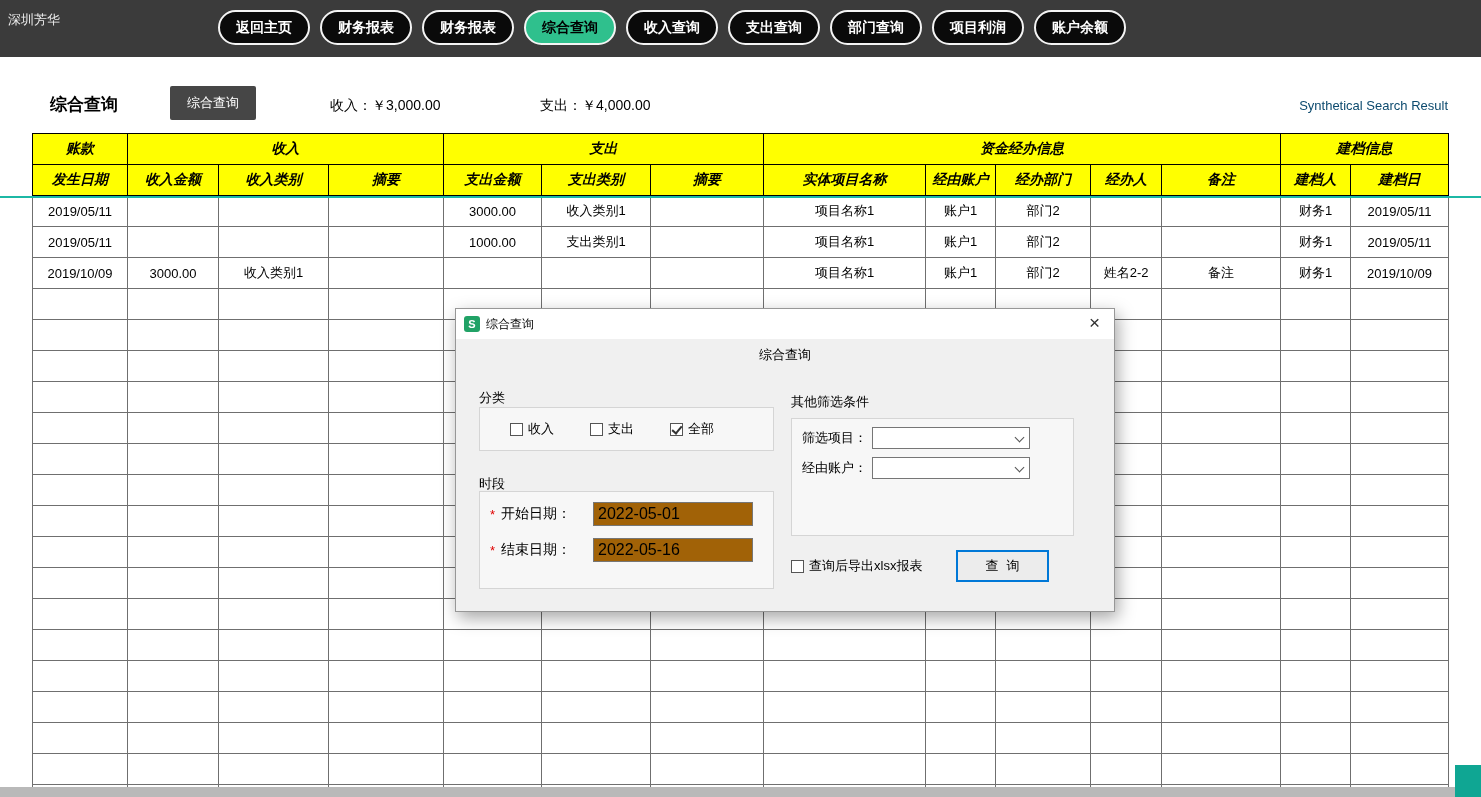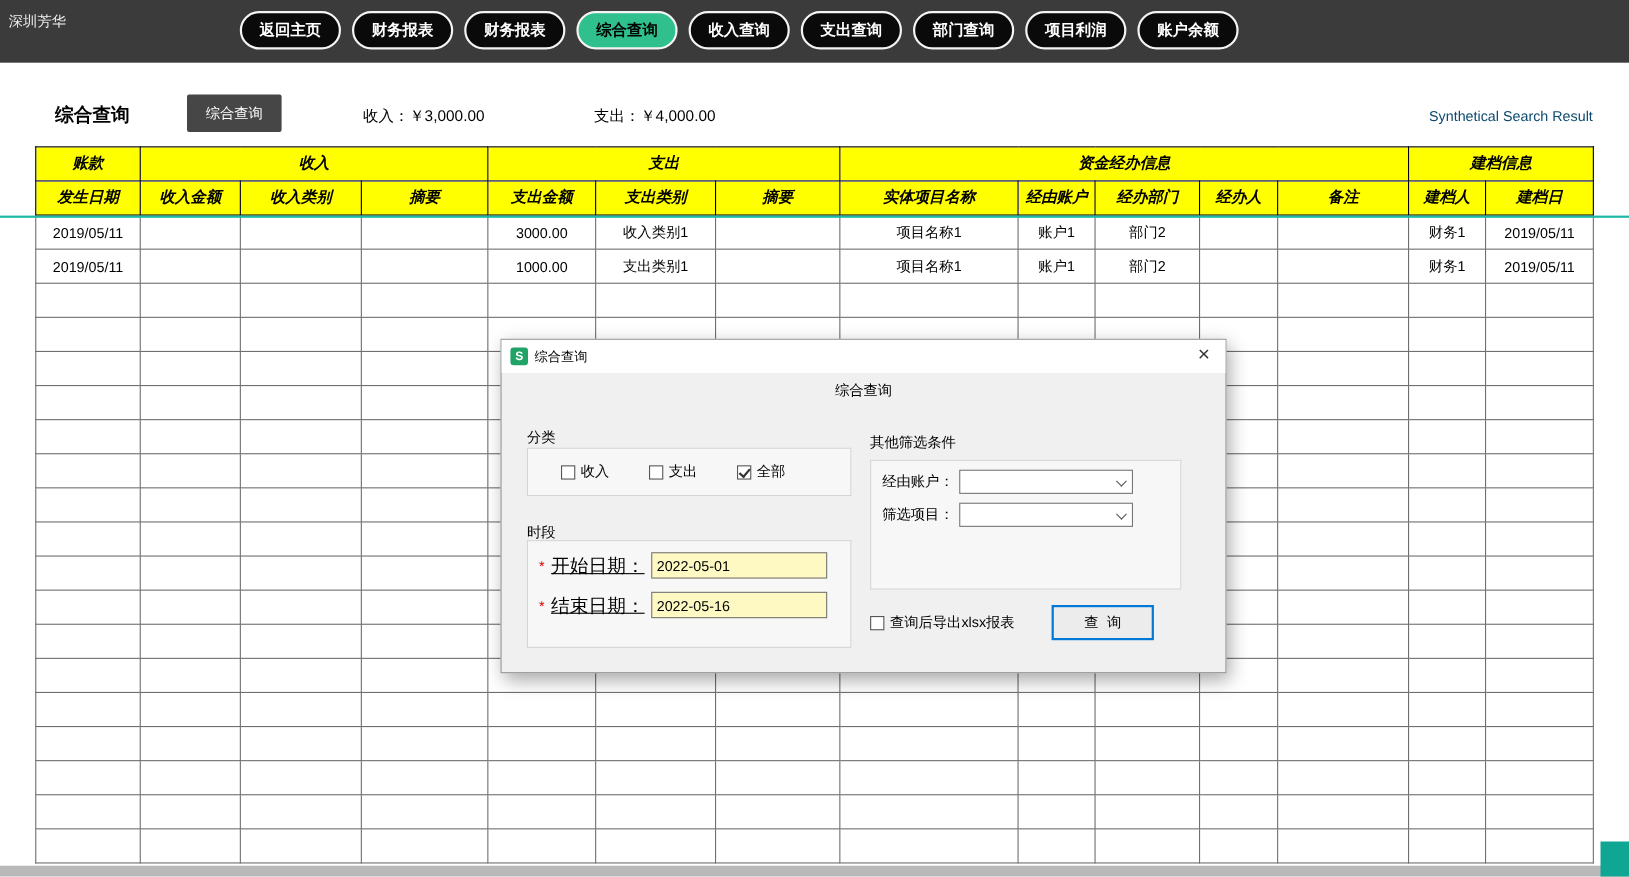--- a/index.html
+++ b/index.html
@@ -58,23 +58,23 @@
   #filter-label  { left:335px; top:54px; }
   #filter-box    { left:335px; top:79px; width:283px; height:118px; display:flex; flex-direction:column; gap:8px; padding:8px 10px 0; }
 
   .chk { display:inline-flex; align-items:center; font-size:13px; cursor:pointer; }
   .cbox { width:13px; height:13px; border:1px solid #555; background:#fff; display:inline-block; position:relative; margin-right:5px; flex:none; }
   .cbox.checked::after { content:""; position:absolute; left:3px; top:0; width:4px; height:8px;
                          border-right:2px solid #333; border-bottom:2px solid #333; transform:rotate(40deg); }
 
   .frow { display:flex; align-items:center; }
   .req { color:var(--required-red,#e00000); margin-right:3px; font-size:13px; width:8px; }
-  .flabel { font-size:17px; margin-right:6px;text-decoration:underline; }
+  .flabel { font-size:14px; margin-right:22px; }
   .flabel2 { font-size:13px; width:70px; }
-  .tinput { width:160px; height:24px; border:1px solid #767676; font-size:13px; padding:0 4px; font-family:inherit; background:#fef9c3; }
+  .tinput { width:160px; height:24px; border:1px solid #767676; font-size:16px; padding:0 4px; font-family:inherit; background:#a16207; }
   .combo { width:158px; height:22px; background:#fff; border:1px solid #767676; position:relative; cursor:pointer; }
   .combo-arrow { position:absolute; right:1px; top:1px; bottom:1px; width:17px; display:flex; align-items:center; justify-content:center; }
   .combo-arrow::after { content:""; width:6px; height:6px; border-right:1.5px solid #555; border-bottom:1.5px solid #555;
                         transform:rotate(45deg); margin-top:-2px; }
   .caret { position:absolute; left:4px; top:3px; width:1px; height:15px; background:#000; }
 
   .export-row { position:absolute; left:335px; top:218px; }
   .query-btn { position:absolute; left:500px; top:211px; width:93px; height:32px; background:#ececec;
                border:2px solid var(--query-button-border,#0078d7); font-size:13px; font-family:Liberation Mono, monospace; cursor:pointer; }
 </style>
@@ -174,20 +174,36 @@
           <td></td>
           <td>项目名称1</td>
           <td>账户1</td>
           <td>部门2</td>
           <td></td>
           <td></td>
           <td>财务1</td>
           <td>2019/05/11</td>
         </tr>
         <tr>
+          <td>2019/10/09</td>
+          <td>3000.00</td>
+          <td>收入类别1</td>
+          <td></td>
+          <td></td>
+          <td></td>
+          <td></td>
+          <td>项目名称1</td>
+          <td>账户1</td>
+          <td>部门2</td>
+          <td>姓名2-2</td>
+          <td>备注</td>
+          <td>财务1</td>
+          <td>2019/10/09</td>
+        </tr>
+        <tr>
           <td></td>
           <td></td>
           <td></td>
           <td></td>
           <td></td>
           <td></td>
           <td></td>
           <td></td>
           <td></td>
           <td></td>
@@ -494,27 +510,27 @@
         <div class="frow">
           <span class="req">*</span>
           <span class="flabel">结束日期：</span>
           <input class="tinput" value="2022-05-16" style="">
         </div>
       </div>
 
     <div class="group-label" id="filter-label">其他筛选条件</div>
     <div class="group-box" id="filter-box">
         <div class="frow">
-          <span class="flabel2">经由账户：</span>
+          <span class="flabel2">筛选项目：</span>
           <div class="combo">
             <span class="combo-arrow"></span>
           </div>
         </div>
         <div class="frow">
-          <span class="flabel2">筛选项目：</span>
+          <span class="flabel2">经由账户：</span>
           <div class="combo">
             <span class="combo-arrow"></span>
           </div>
         </div>
       </div>
 
     <label class="chk export-row">
       <span class="cbox"></span>
       <span>查询后导出xlsx报表</span>
     </label>

